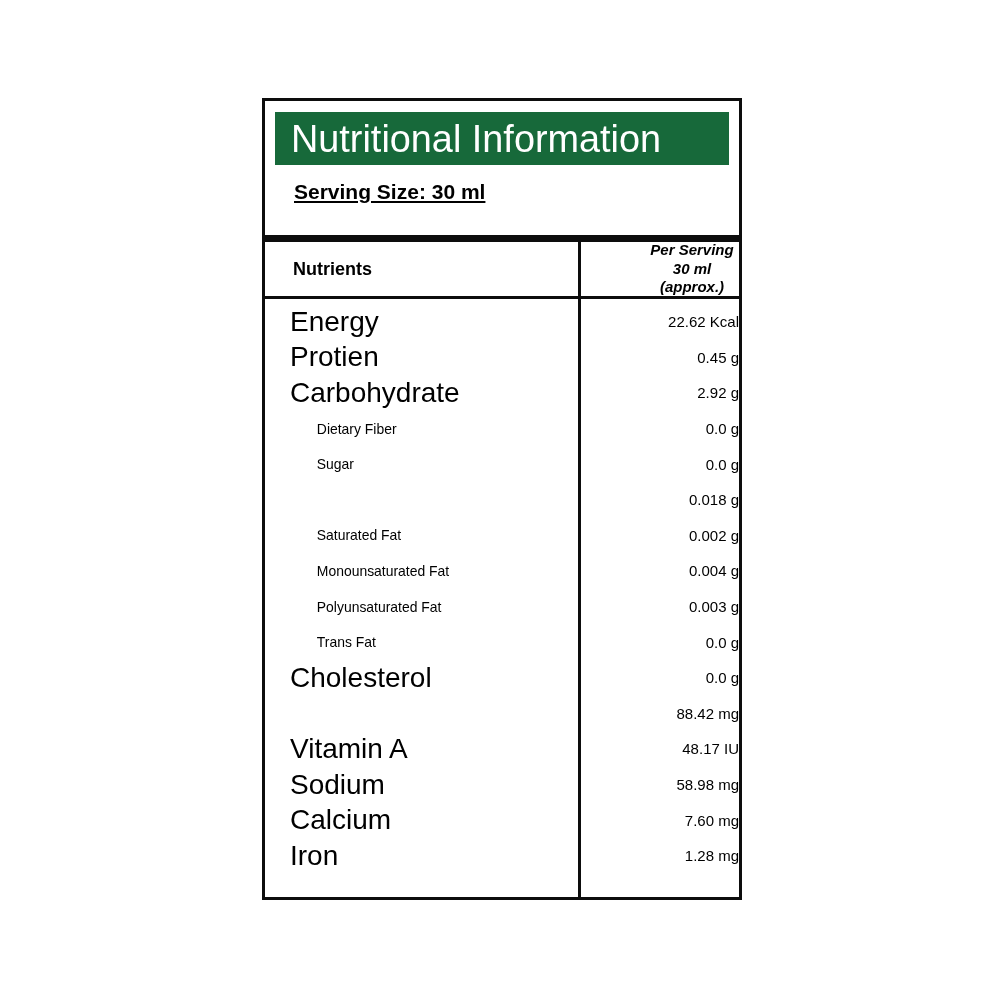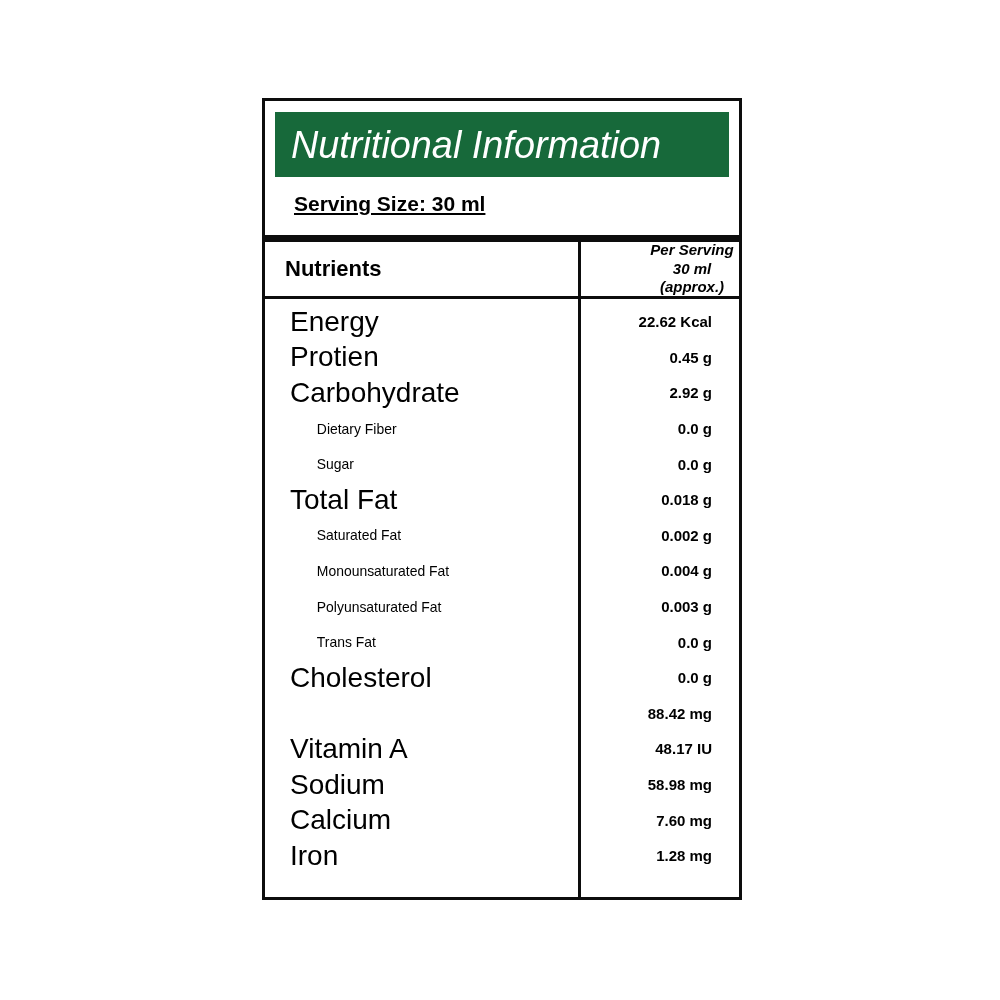--- a/index.html
+++ b/index.html
@@ -18,27 +18,26 @@
     background: #fff;
     display: flex;
     flex-direction: column;
   }
   
   .top-section {
     height: 134px;
     padding: 11px 10px 0 10px;
   }
   .title-bar {
-    height: 65px;
+    height: 53px;
     background: #17693a;
     display: flex;
     align-items: center;
     padding-left: 16px;
     overflow: hidden;
-    font-style: italic;
   }
   .title-bar .title {
     color: #ffffff;
     font-size: 39px;
     font-weight: 400;
     letter-spacing: 0px;
     transform: scaleX(0.97);
     transform-origin: left center;
     white-space: nowrap;
   }
@@ -68,22 +67,22 @@
   }
   .header-row {
     height: 57px;
     border-bottom: 3px solid #0d0d0d;
     display: flex;
     align-items: center;
     flex: none;
   }
   .h-left {
     width: 380px;
-    padding-left: 20px;
-    font-size: 22px;
+    padding-left: 28px;
+    font-size: 18px;
     font-weight: 700;
   }
   .h-right {
     flex: 1;
     text-align: center;
     font-size: 15px;
     font-weight: 700;
     line-height: 1.25;
     font-style: italic;
   }
@@ -105,23 +104,22 @@
   }
   .row.sub .cell-name {
     padding-left: 54px;
     font-size: 14.5px;
     transform: scaleX(0.96);
     transform-origin: left center;
   }
   .cell-value {
     flex: 1;
     text-align: right;
-    padding-right: 27px;
     font-size: 15px;
-    font-weight: 700;
+    font-weight: 400;
     white-space: nowrap;
     margin-left: 26px;
   }
 </style>
 </head>
 <body>
 
 <div class="label-box">
 
   <div class="top-section">
@@ -160,21 +158,20 @@
         </div>
         <div class="row sub">
           <div class="cell-name">Dietary Fiber</div>
           <div class="cell-value">0.0 g</div>
         </div>
         <div class="row sub">
           <div class="cell-name">Sugar</div>
           <div class="cell-value">0.0 g</div>
         </div>
         <div class="row">
-          <div class="cell-name">Total Fat</div>
           <div class="cell-value">0.018 g</div>
         </div>
         <div class="row sub">
           <div class="cell-name">Saturated Fat</div>
           <div class="cell-value">0.002 g</div>
         </div>
         <div class="row sub">
           <div class="cell-name">Monounsaturated Fat</div>
           <div class="cell-value">0.004 g</div>
         </div>

